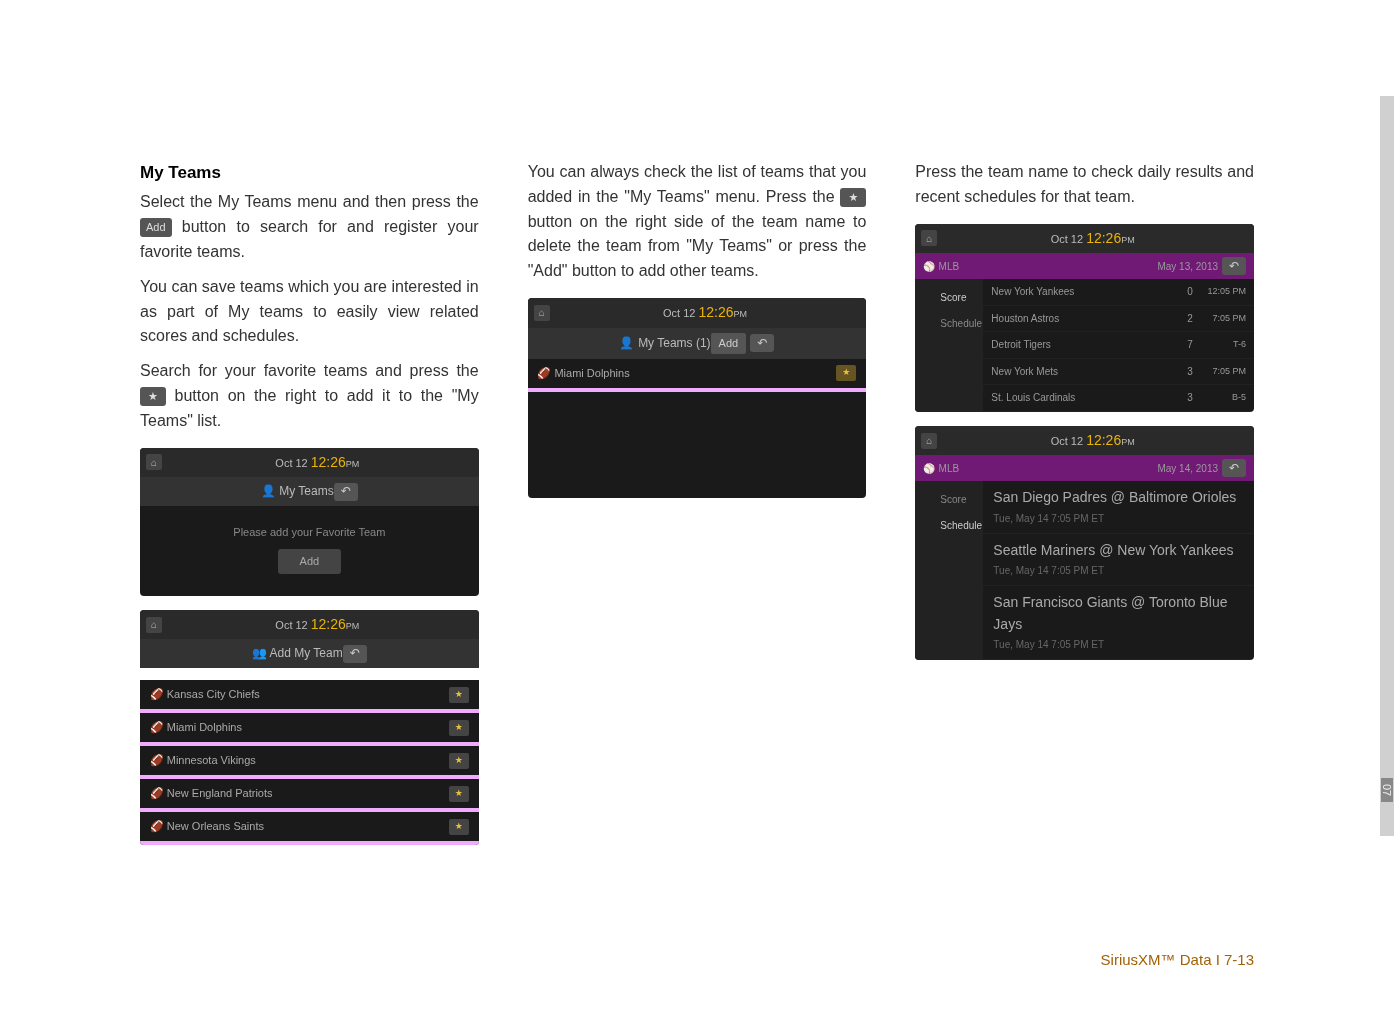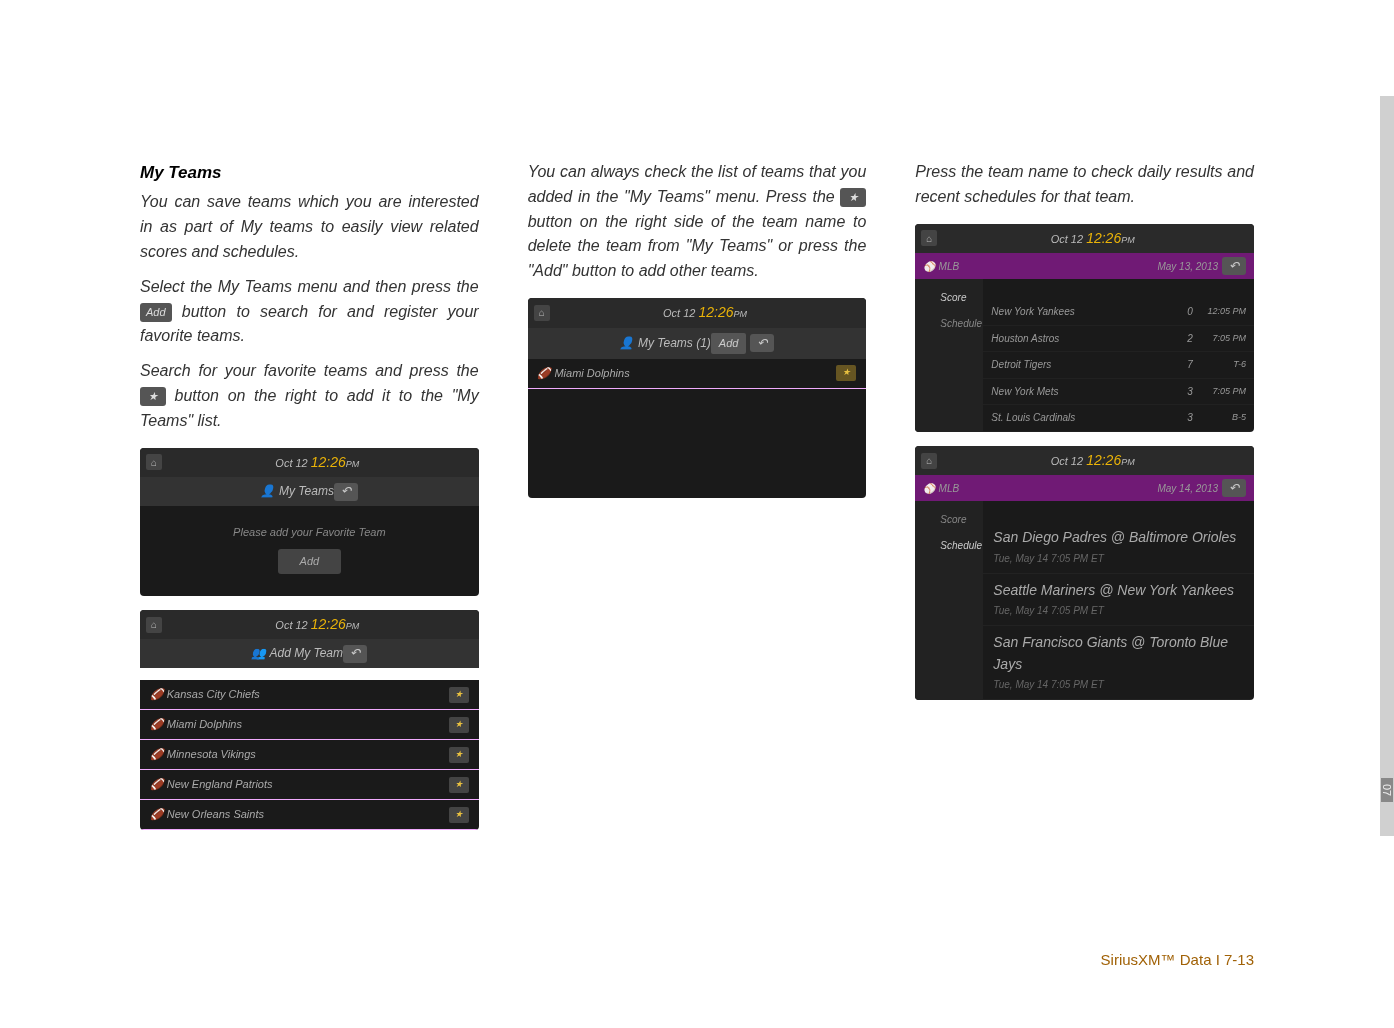--- a/index.html
+++ b/index.html
@@ -7,21 +7,20 @@
       width: 1394px; 
       height: 1028px; 
       font-family: Arial, Helvetica, sans-serif;
       background: #fff;
       position: relative;
     }
     .page {
       padding: 160px 140px 0 140px;
       display: flex;
       gap: 49px;
-      font-style: italic;
     }
     .column {
       flex: 1;
       font-size: 16px;
       line-height: 1.55;
       color: #333;
     }
     .section-title {
       font-weight: bold;
       font-size: 17px;
@@ -120,21 +119,21 @@
       font-size: 11px;
     }
     .ss-body-list {
       padding: 0;
     }
     .ss-list-item {
       display: flex;
       align-items: center;
       justify-content: space-between;
       padding: 6px 10px;
-      border-bottom: 1px solid #f0abfc;
+      border-bottom: 4px solid #f0abfc;
       font-size: 11px;
       color: #aaa;
     }
     .ss-star-btn {
       width: 20px;
       height: 16px;
       background: #444;
       border-radius: 2px;
       display: flex;
       align-items: center;
@@ -165,21 +164,20 @@
       padding: 6px 0;
       font-size: 10px;
     }
     .ss-sidebar div {
       padding: 5px 25px;
       color: #888;
       text-align: center;
     }
     .ss-main {
       flex: 1;
-      margin-top: 20px;
     }
     .ss-score-row {
       display: flex;
       padding: 5px 8px;
       color: #999;
       font-size: 10px;
       align-items: center;
       border-bottom: 1px solid rgba(255,255,255,0.03);
     }
     .ss-score-row .team { flex: 1; }
@@ -232,26 +230,26 @@
 </head>
 <body>
 
 <div class="side-tab"></div>
 <div class="side-tab-num">07</div>
 
 <div class="page">
 
   <div class="column">
     <div class="section-title">My Teams</div>
-    <p class="para">You can save teams which you are interested in as part of My teams to easily view related scores and schedules.</p>
     <p class="para">
       <span>Select the My Teams menu and then press the </span>
       <span class="inline-btn">Add</span>
       <span> button to search for and register your favorite teams.</span>
     </p>
+    <p class="para">You can save teams which you are interested in as part of My teams to easily view related scores and schedules.</p>
     <p class="para">
       <span>Search for your favorite teams and press the </span>
       <span class="inline-star">★</span>
       <span> button on the right to add it to the "My Teams" list.</span>
     </p>
 
     <div class="screenshot">
       <div class="ss-header">
         <div class="ss-home">⌂</div>
         <div class="ss-time-bar">

